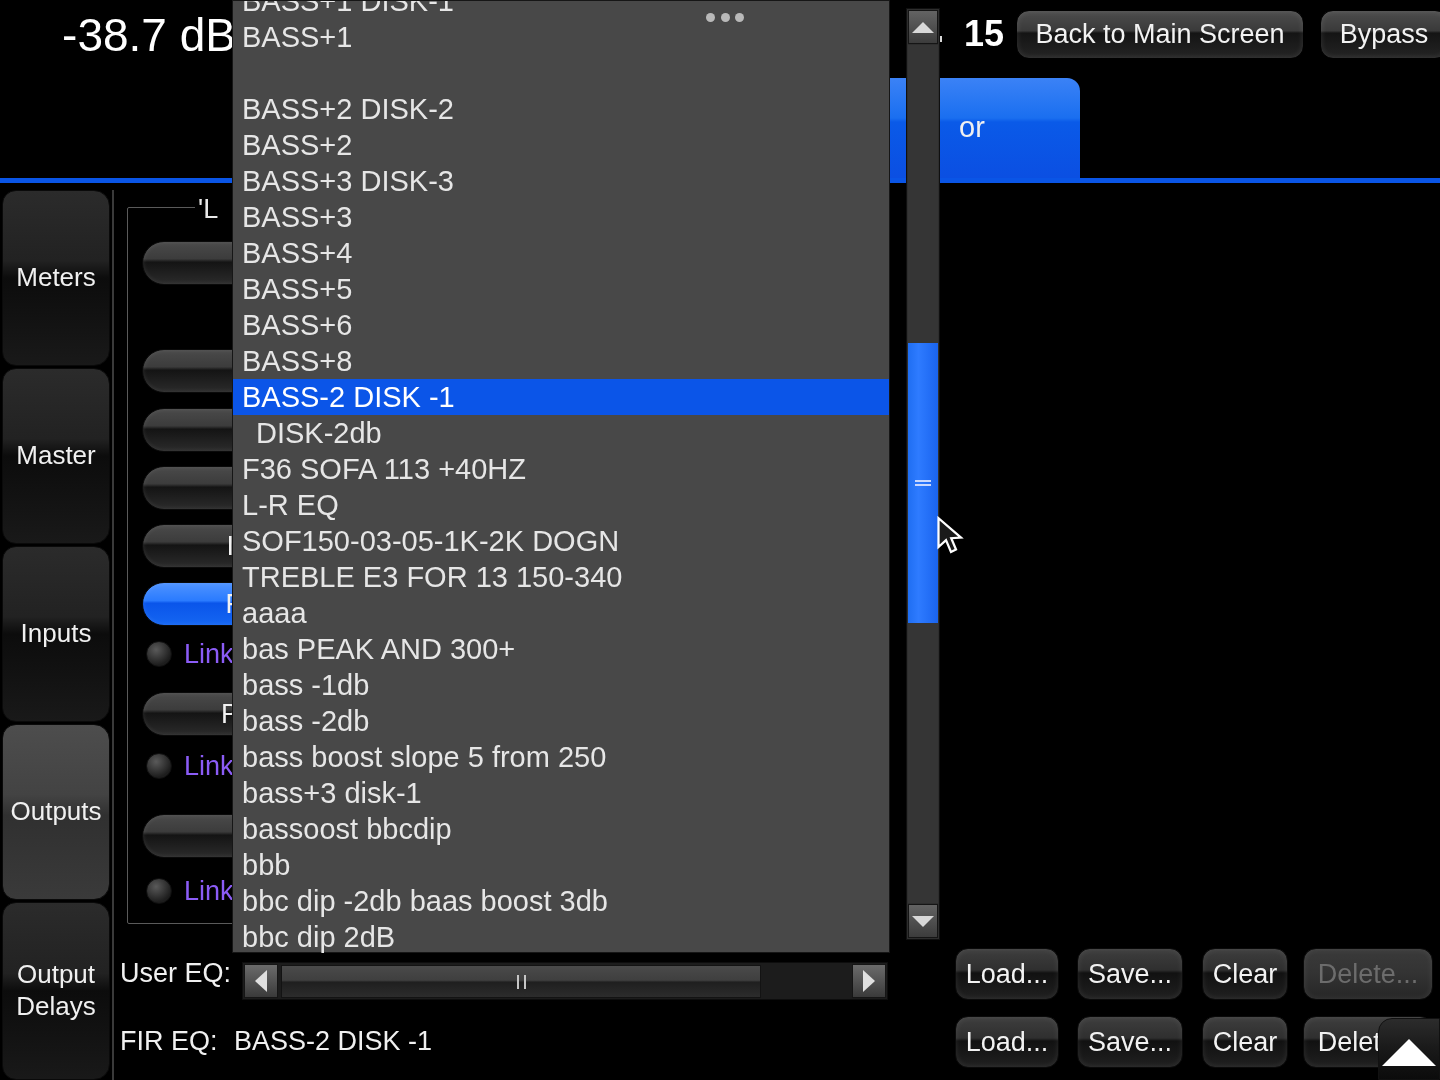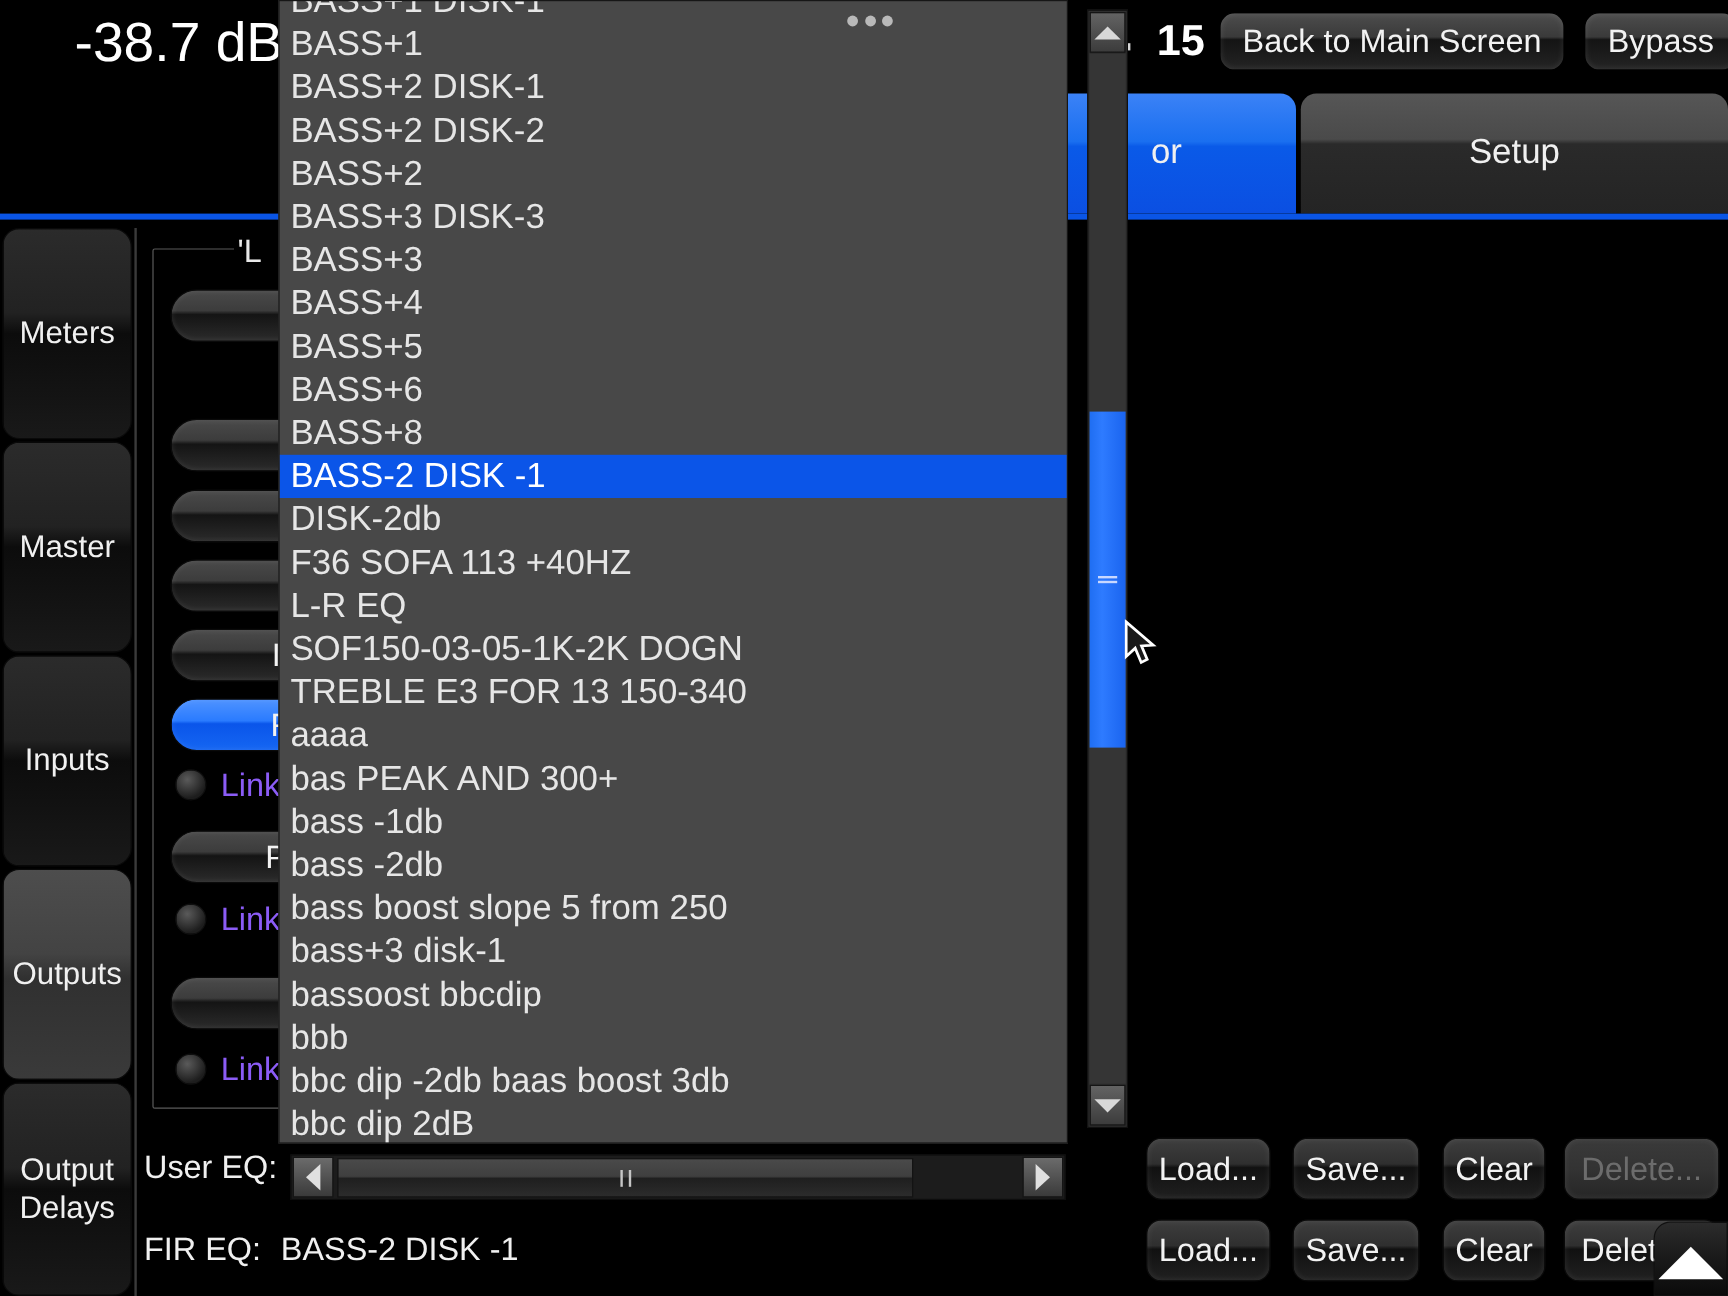--- a/index.html
+++ b/index.html
@@ -224,23 +224,20 @@
   <div class="db-readout">-38.7 dB</div>
   <div class="chan-dot"></div>
   <div class="chan-num">15</div>
   <div class="topbtn" id="btn-back">Back to Main Screen</div>
   <div class="topbtn" id="btn-bypass">Bypass</div>
 
   <div class="tabrow">
     <div class="tab active" id="tab-processor">
       <span>or</span>
     </div>
-    <div class="tab inactive" id="tab-setup">
-      <span>Setup</span>
-    </div>
   </div>
   <div class="tab-underline"></div>
 
   <div class="leftnav">
     <div class="navbtn" id="nav-meters">
       <span>Meters</span>
     </div>
     <div class="navbtn" id="nav-master">
       <span>Master</span>
     </div>
@@ -283,31 +280,30 @@
   <div class="grouplabel">'L</div>
 
   <div class="foot-lbl" id="lbl-usereq">User EQ:</div>
   <div class="foot-lbl" id="lbl-fireq">FIR EQ:</div>
   <div class="foot-lbl" id="val-fireq">BASS-2 DISK -1</div>
 
   <div class="dropdown">
     <div class="dd-list" id="dd-list">
         <div class="dd-item" style="top: -18px;">BASS+1 DISK-1</div>
         <div class="dd-item" style="top: 18px;">BASS+1</div>
-        <div class="dd-item" style="top: 54px;">BASS+2 DISK-1</div>
         <div class="dd-item" style="top: 90px;">BASS+2 DISK-2</div>
         <div class="dd-item" style="top: 126px;">BASS+2</div>
         <div class="dd-item" style="top: 162px;">BASS+3 DISK-3</div>
         <div class="dd-item" style="top: 198px;">BASS+3</div>
         <div class="dd-item" style="top: 234px;">BASS+4</div>
         <div class="dd-item" style="top: 270px;">BASS+5</div>
         <div class="dd-item" style="top: 306px;">BASS+6</div>
         <div class="dd-item" style="top: 342px;">BASS+8</div>
         <div class="dd-item selected" style="top: 378px;">BASS-2 DISK -1</div>
-        <div class="dd-item" style="top: 414px;">DISK-2db</div>
+        <div class="dd-item" style="top: 414px; margin-left: 14px;">DISK-2db</div>
         <div class="dd-item" style="top: 450px;">F36 SOFA 113 +40HZ</div>
         <div class="dd-item" style="top: 486px;">L-R EQ</div>
         <div class="dd-item" style="top: 522px;">SOF150-03-05-1K-2K DOGN</div>
         <div class="dd-item" style="top: 558px;">TREBLE E3 FOR 13 150-340</div>
         <div class="dd-item" style="top: 594px;">aaaa</div>
         <div class="dd-item" style="top: 630px;">bas PEAK AND 300+</div>
         <div class="dd-item" style="top: 666px;">bass -1db</div>
         <div class="dd-item" style="top: 702px;">bass -2db</div>
         <div class="dd-item" style="top: 738px;">bass boost slope 5 from 250</div>
         <div class="dd-item" style="top: 774px;">bass+3 disk-1</div>

